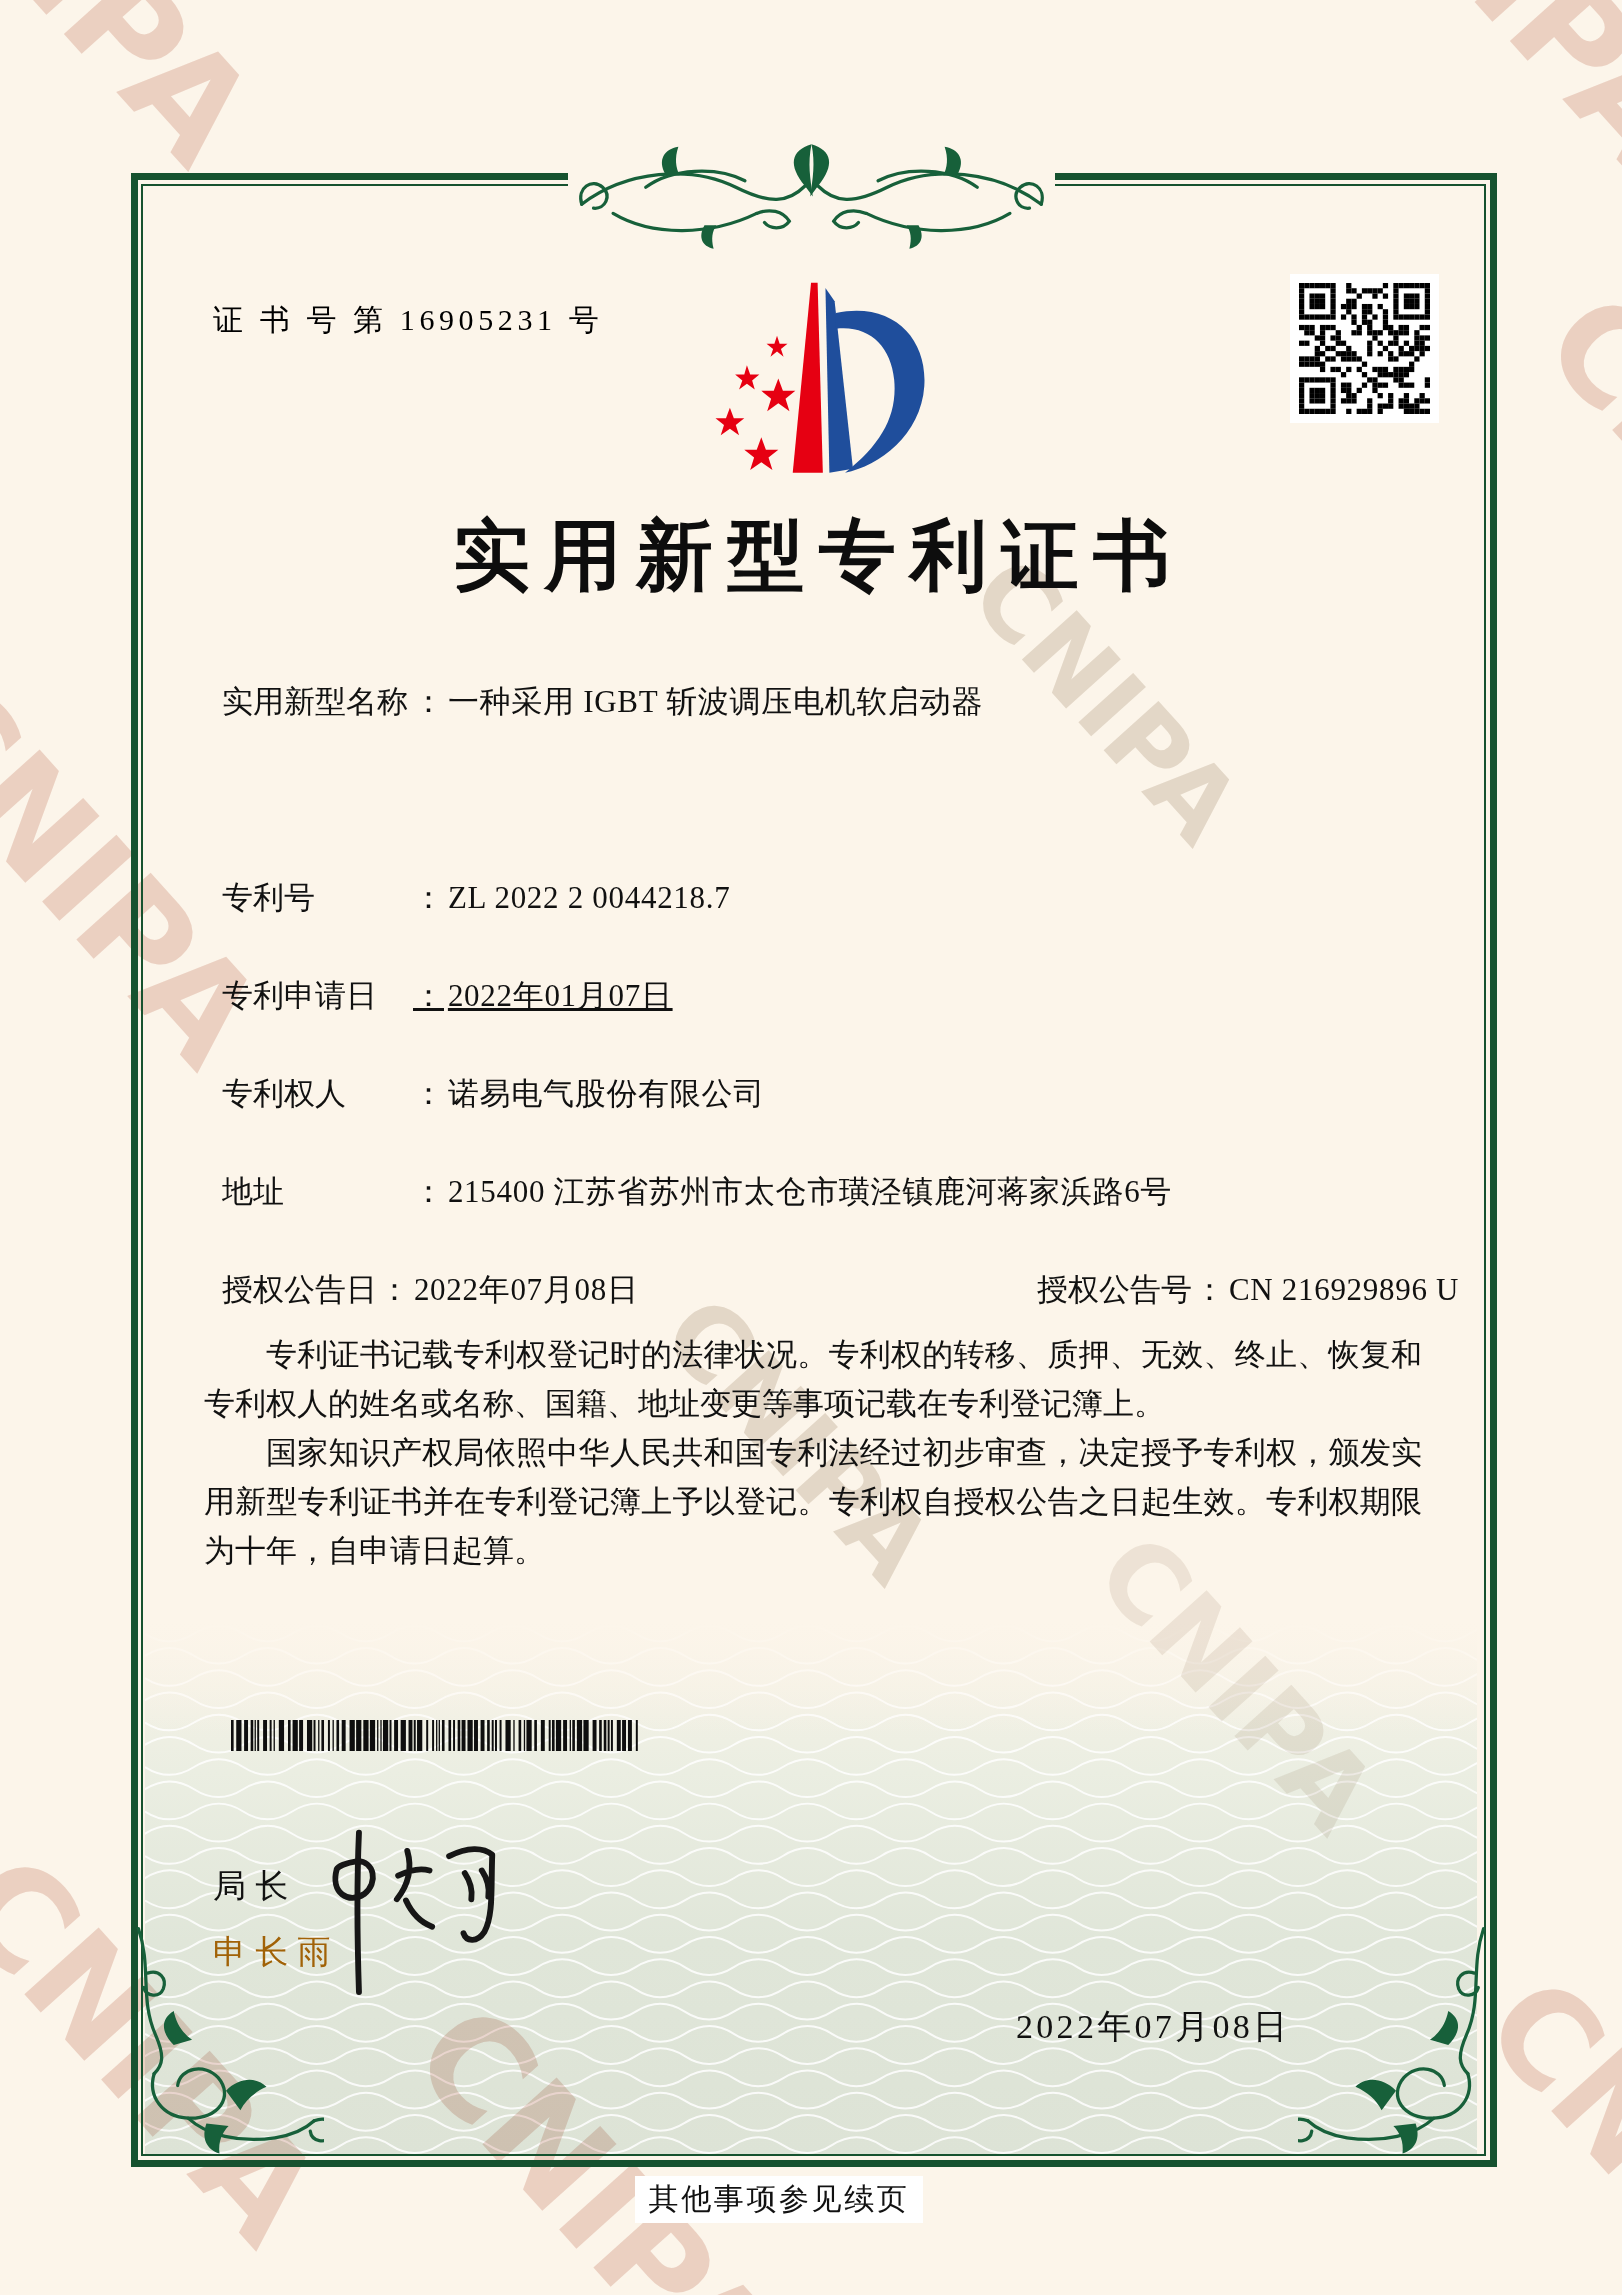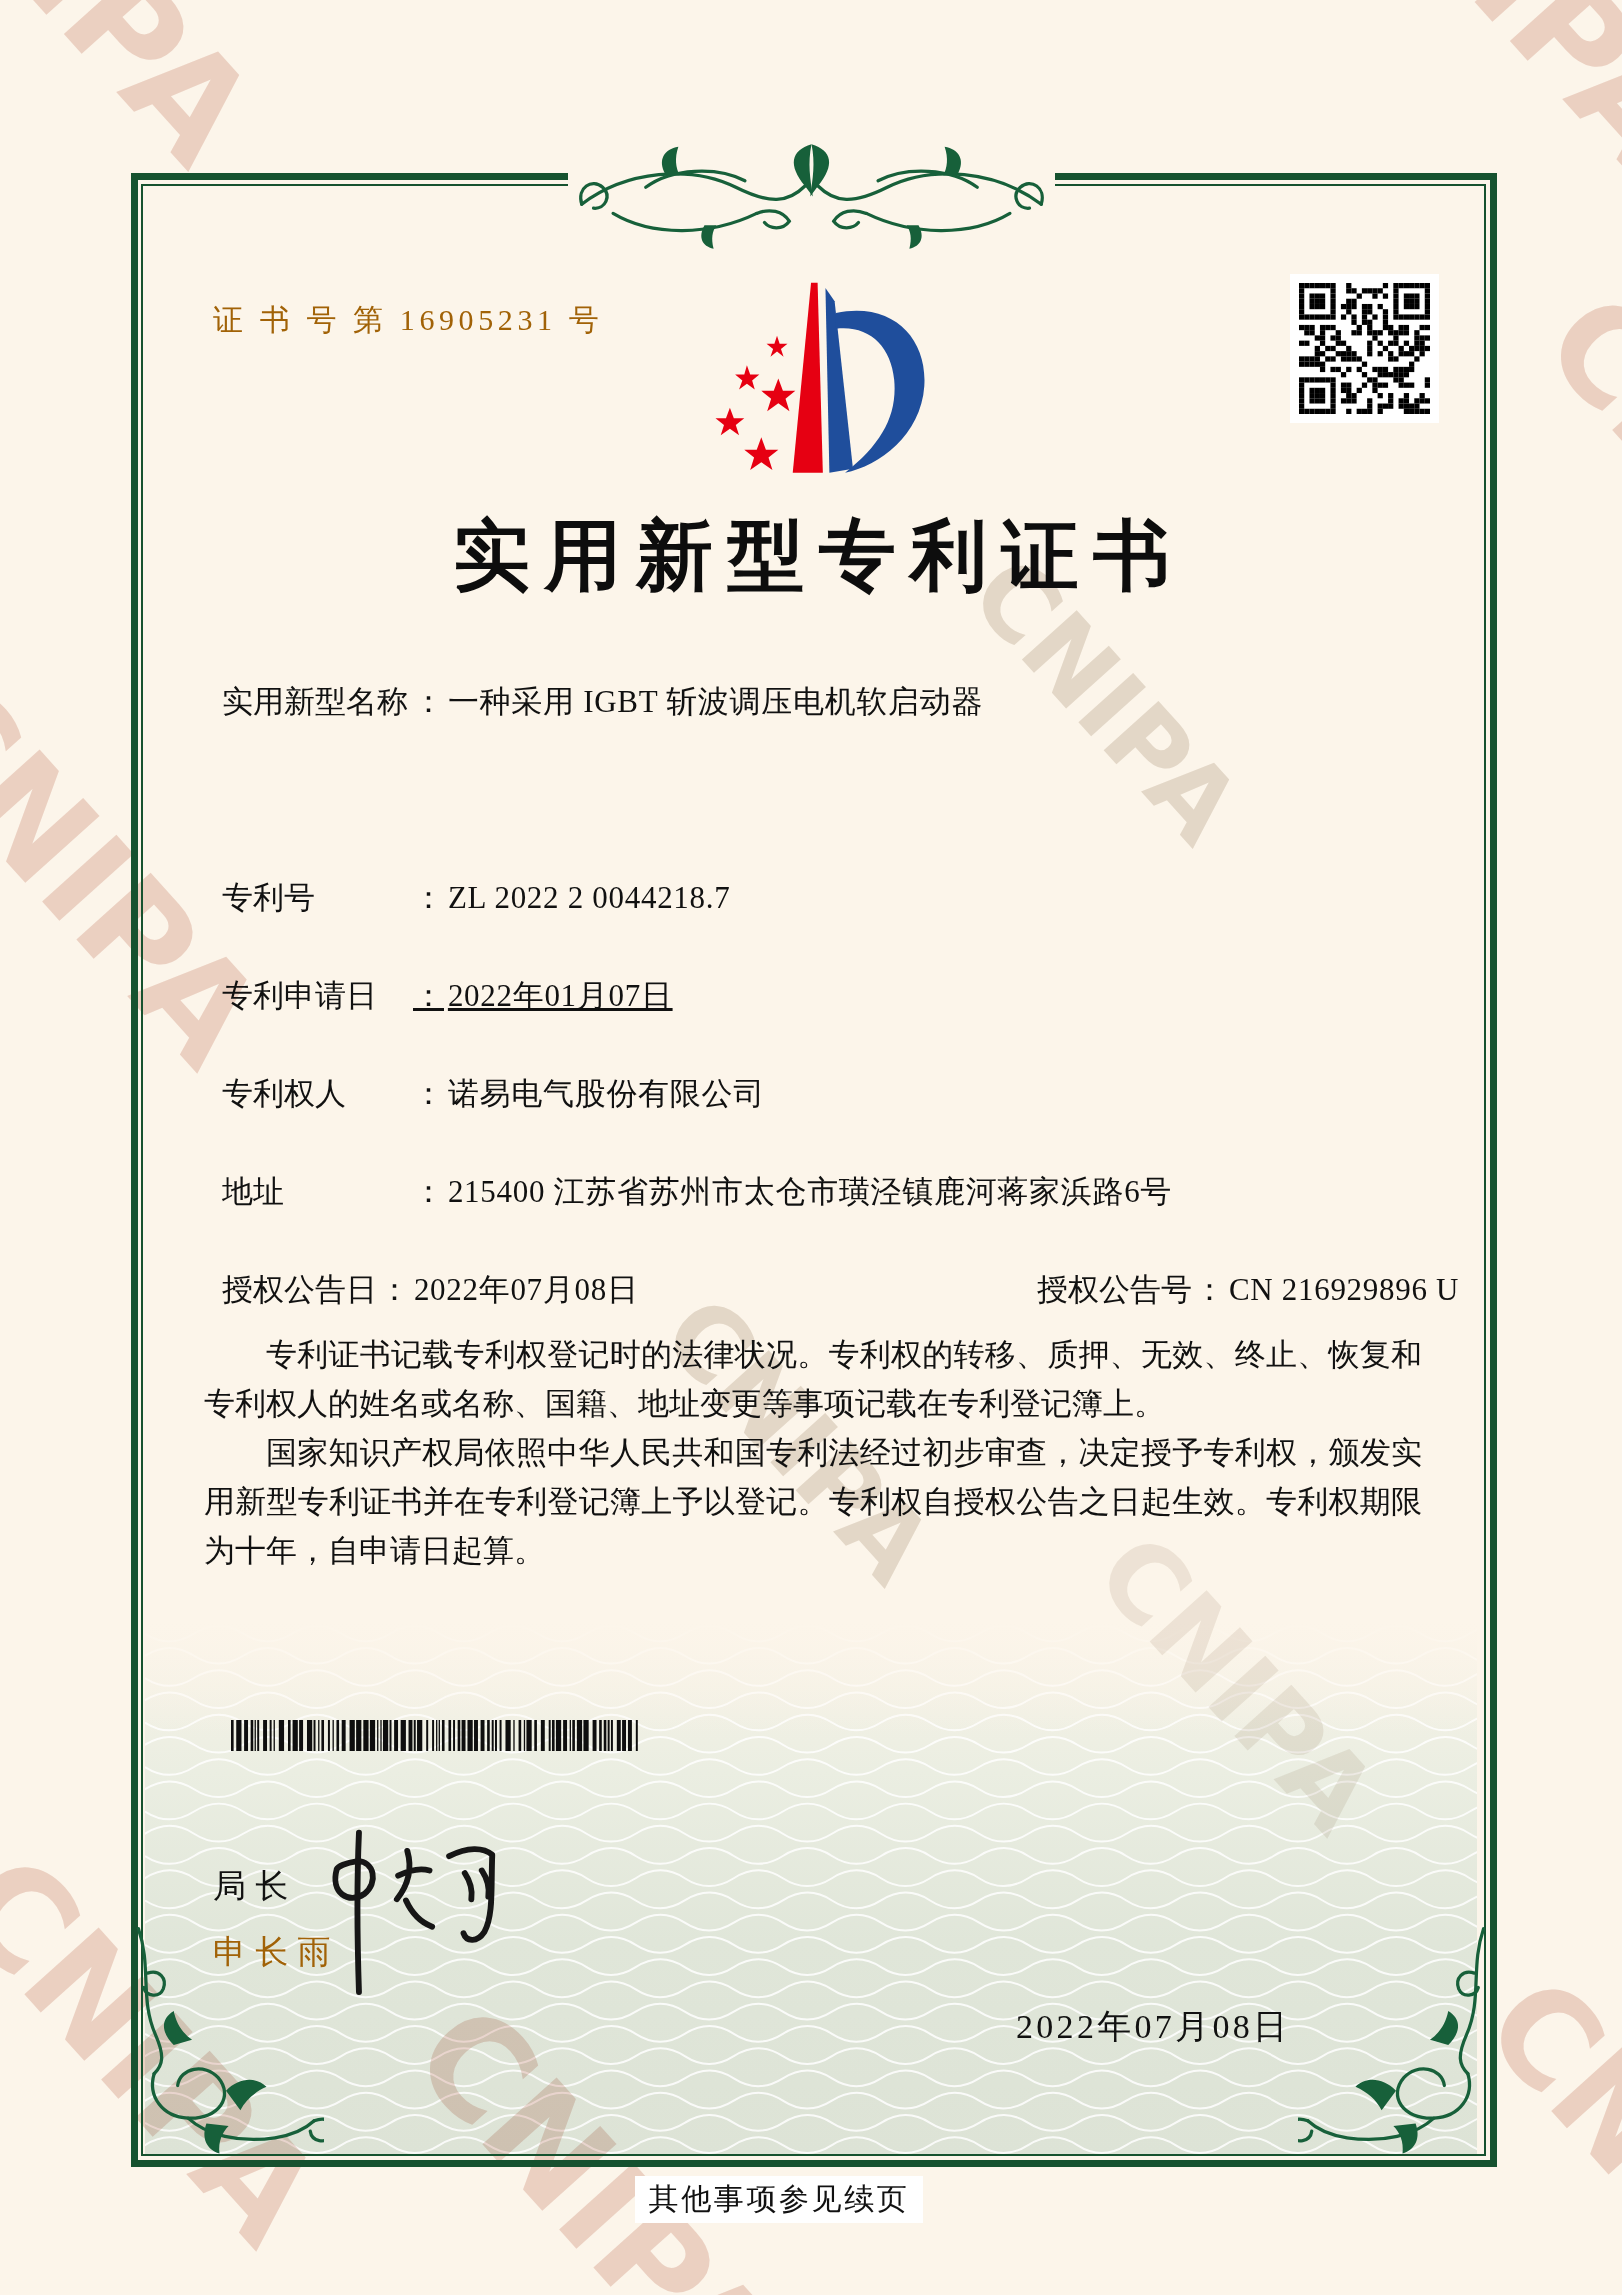--- a/index.html
+++ b/index.html
@@ -25,21 +25,21 @@
 
   .ornament-top{position:absolute;left:568px;top:139px;width:487px;height:124px;background:#fcf5ea;z-index:4;}
   .corner{position:absolute;z-index:4;width:196px;height:236px;}
   .corner.left{left:128px;top:1927px;}
   .corner.right{left:1298px;top:1927px;transform:scaleX(-1);}
   .orn path{stroke:#17603a;fill:none;stroke-width:5;stroke-linecap:round;}
   .orn .f{fill:#17603a;stroke:none;}
 
   .content{position:absolute;left:0;top:0;width:100%;height:100%;z-index:5;}
 
-  .cert-no{position:absolute;left:213px;top:300px;font-size:30px;letter-spacing:4.6px;color:#a16207;}
+  .cert-no{position:absolute;left:213px;top:300px;font-size:30px;letter-spacing:4.6px;color:#000000;}
   .logo{position:absolute;left:701px;top:275px;width:226px;height:216px;}
   .qrbox{position:absolute;left:1290px;top:274px;width:149px;height:149px;background:#ffffff;}
   .qrbox svg{position:absolute;left:9.2px;top:9.2px;}
   .title{position:absolute;left:0;top:505px;width:100%;text-align:center;font-size:77px;font-weight:bold;
          letter-spacing:14.4px;text-indent:14.4px;color:#0d0d0d;}
 
   .frow{position:absolute;left:222px;font-size:31px;color:#111;white-space:nowrap;}
   .flabel{display:inline-flex;width:191px;justify-content:space-between;vertical-align:bottom;}
   .fcolon{margin:0 3.9px 0 0;}
   .fval{letter-spacing:0.7px;}

